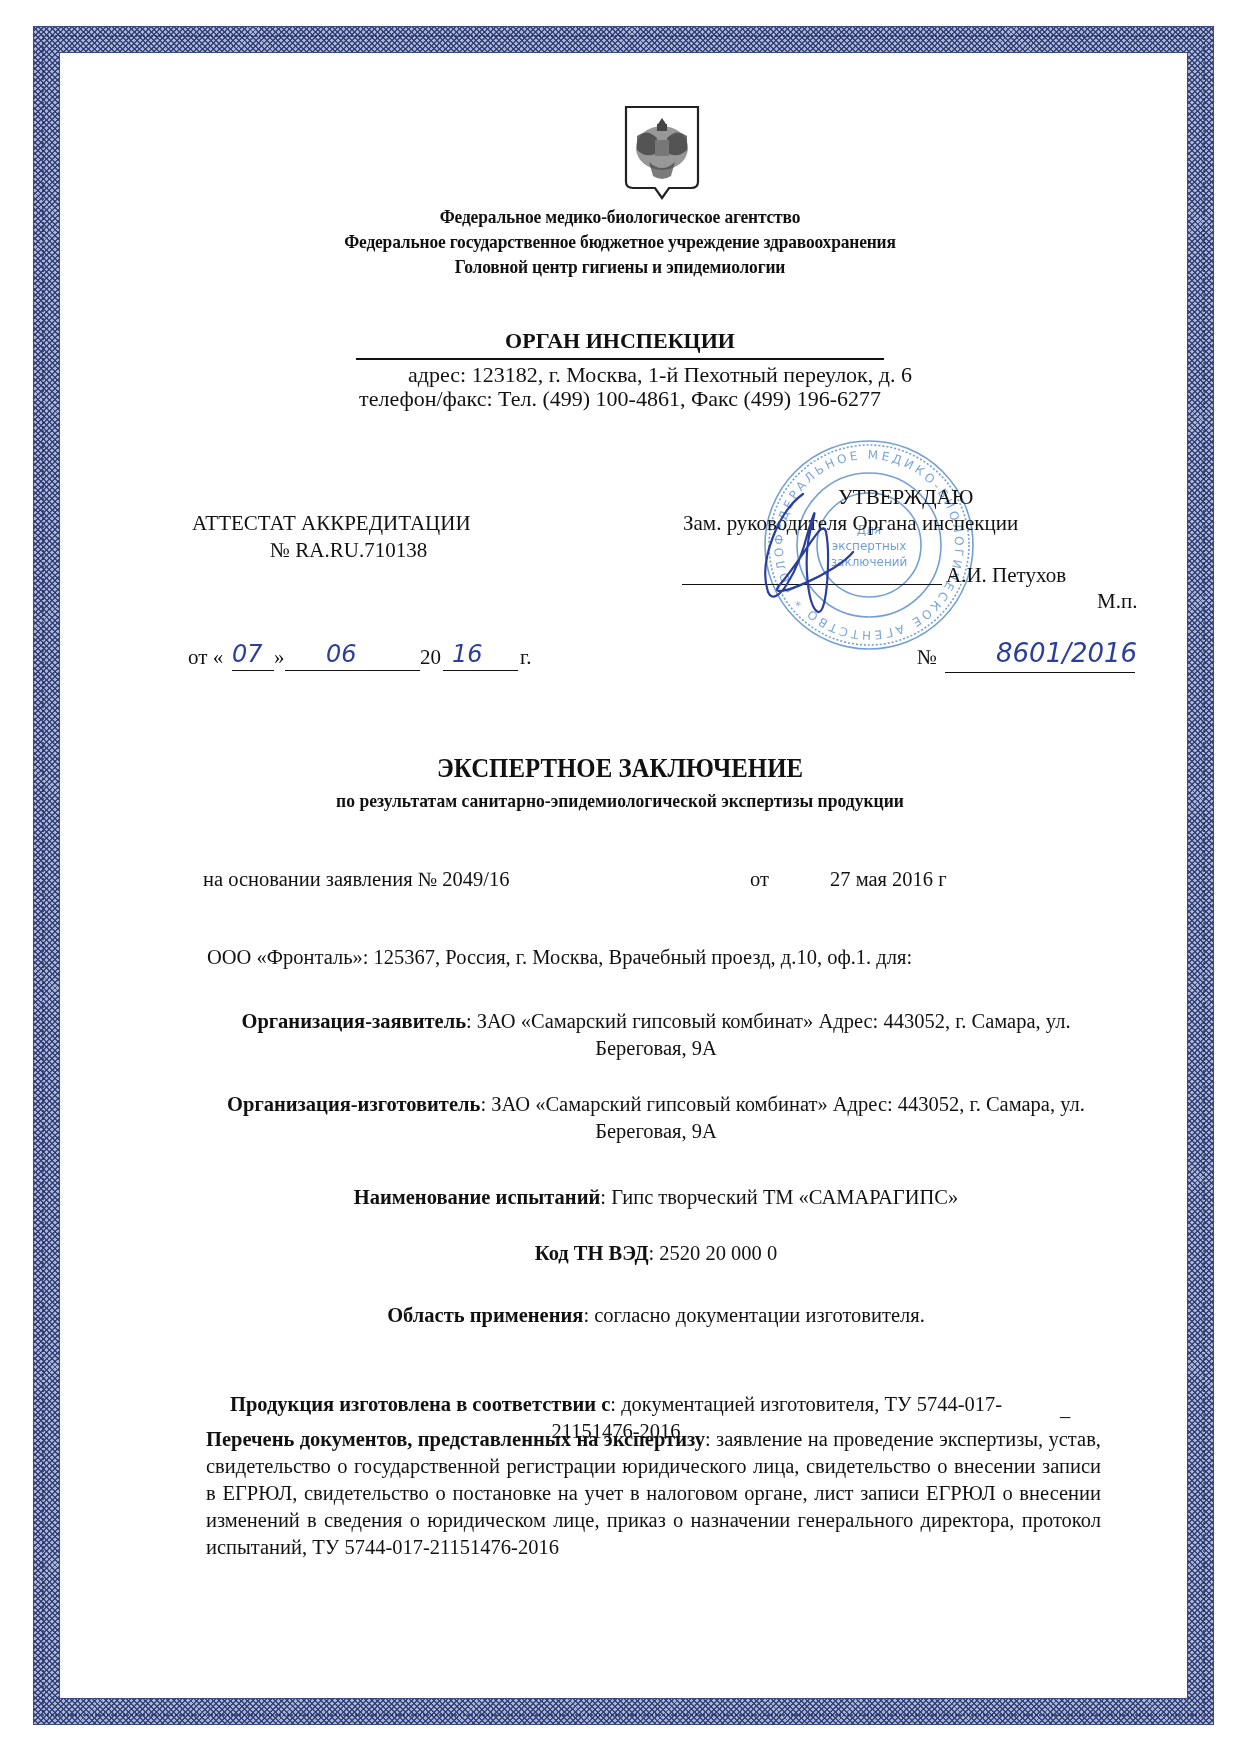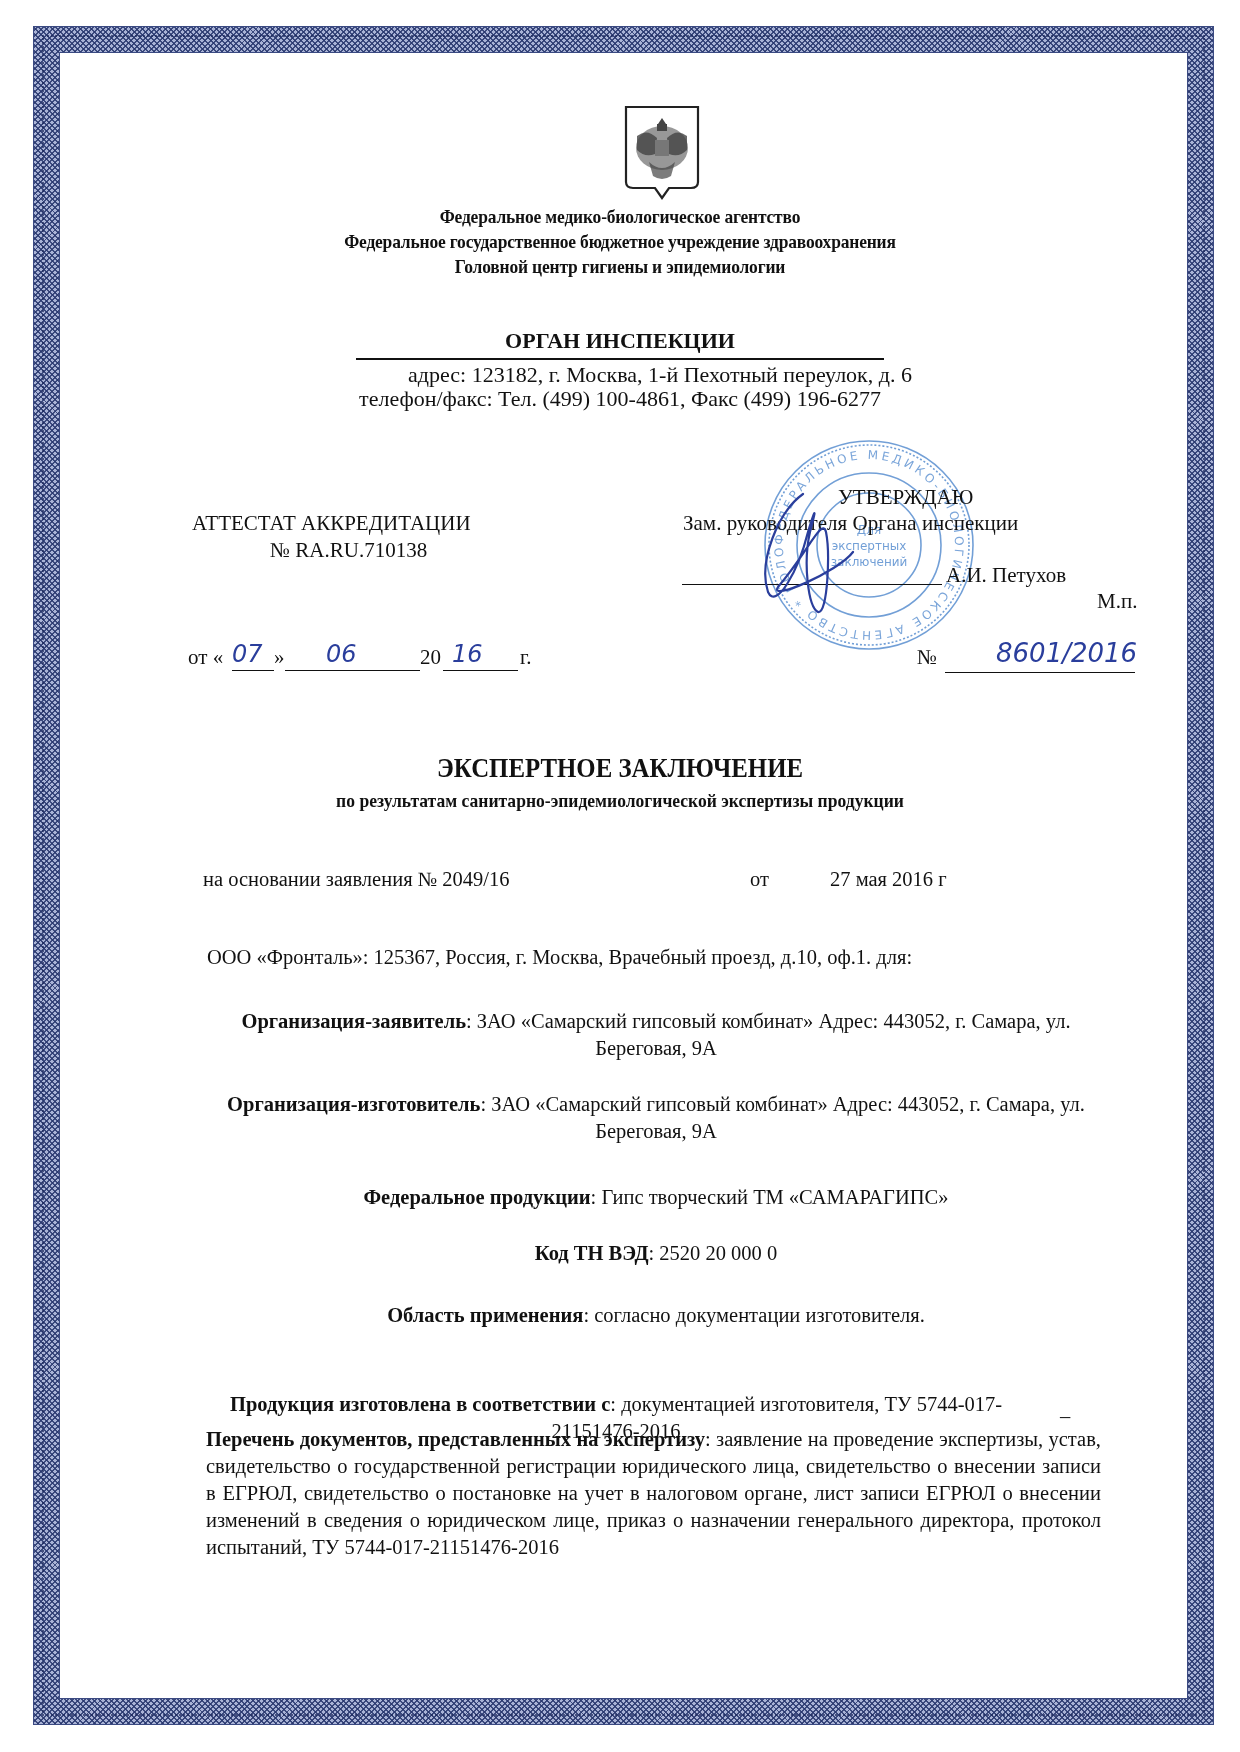--- a/index.html
+++ b/index.html
@@ -137,21 +137,21 @@
 
 <div class="abs body" style="left:207px; top:946px;">ООО «Фронталь»: 125367, Россия, г. Москва, Врачебный проезд, д.10, оф.1. для:</div>
 
 <div class="para" style="top:1008px;">
   <b>Организация-заявитель</b><span>: ЗАО «Самарский гипсовый комбинат» Адрес: 443052, г. Самара, ул. Береговая, 9А</span>
 </div>
 <div class="para" style="top:1091px;">
   <b>Организация-изготовитель</b><span>: ЗАО «Самарский гипсовый комбинат» Адрес: 443052, г. Самара, ул. Береговая, 9А</span>
 </div>
 <div class="para" style="top:1184px;">
-  <b>Федеральное продукции</b><span>: Гипс творческий ТМ «САМАРАГИПС»</span>
+  <b>Наименование испытаний</b><span>: Гипс творческий ТМ «САМАРАГИПС»</span>
 </div>
 <div class="para" style="top:1240px;">
   <b>Код ТН ВЭД</b><span>: 2520 20 000 0</span>
 </div>
 <div class="para" style="top:1302px;">
   <b>Область применения</b><span>: согласно документации изготовителя.</span>
 </div>
 <div class="para" style="top:1364px; width:820px;margin-top:27px;">
   <b>Продукция изготовлена в соответствии с</b><span>: документацией изготовителя, ТУ 5744-017-21151476-2016</span>
 </div>

